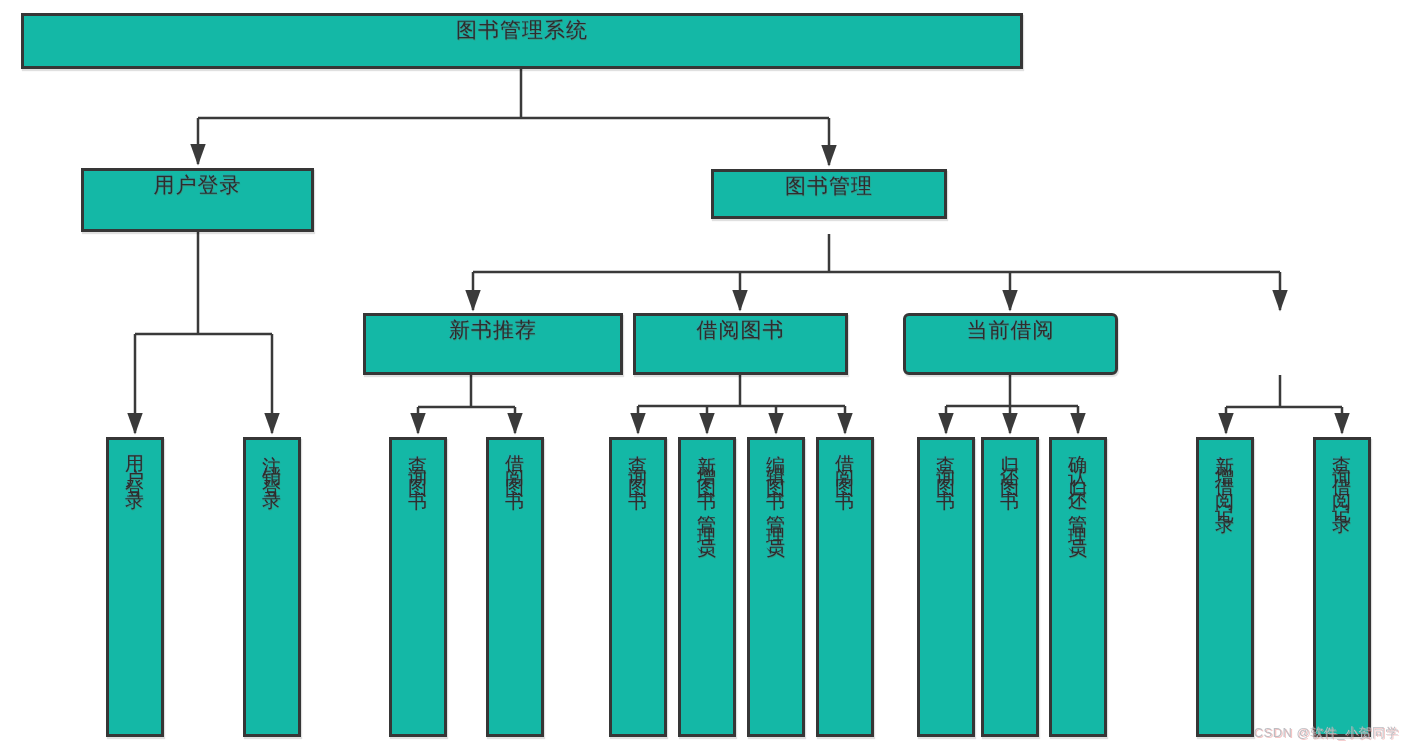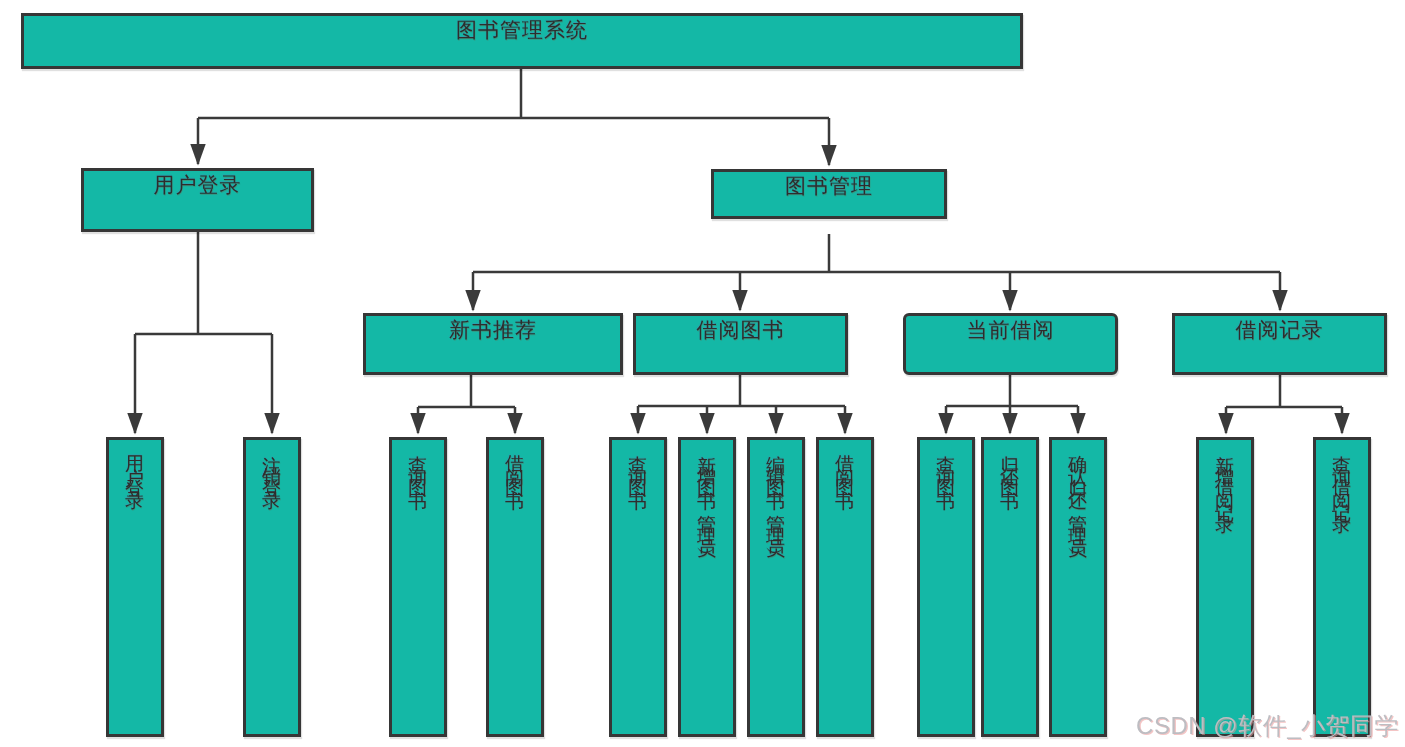--- a/index.html
+++ b/index.html
@@ -66,21 +66,21 @@
   #b-lf-8  { left: 917px; }
   #b-lf-9  { left: 981px; }
   #b-lf-10 { left: 1049px; }
   #b-lf-11 { left: 1196px; }
   #b-lf-12 { left: 1313px; }
   #watermark {
     position: absolute;
     right: 6px;
     bottom: 5px;
     z-index: 3;
-    font-size: 24px;
+    font-size: 13px;
     color: #bdbdc2;
     letter-spacing: 0.5px;
     text-shadow: 1.2px 1.2px 0 rgba(235,150,150,0.55);
     white-space: nowrap;
   }
 </style>
 </head>
 <body>
 
 <div id="canvas">
@@ -137,23 +137,20 @@
 
   <div class="box" id="b-l3-0">
     <span class="lbl">新书推荐</span>
   </div>
   <div class="box" id="b-l3-1">
     <span class="lbl">借阅图书</span>
   </div>
   <div class="box" id="b-l3-2">
     <span class="lbl">当前借阅</span>
   </div>
-  <div class="box" id="b-l3-3">
-    <span class="lbl">借阅记录</span>
-  </div>
 
   <div class="box leaf" id="b-lf-0">
     <span class="lbl">用户登录</span>
   </div>
   <div class="box leaf" id="b-lf-1">
     <span class="lbl">注销登录</span>
   </div>
   <div class="box leaf" id="b-lf-2">
     <span class="lbl">查询图书</span>
   </div>

